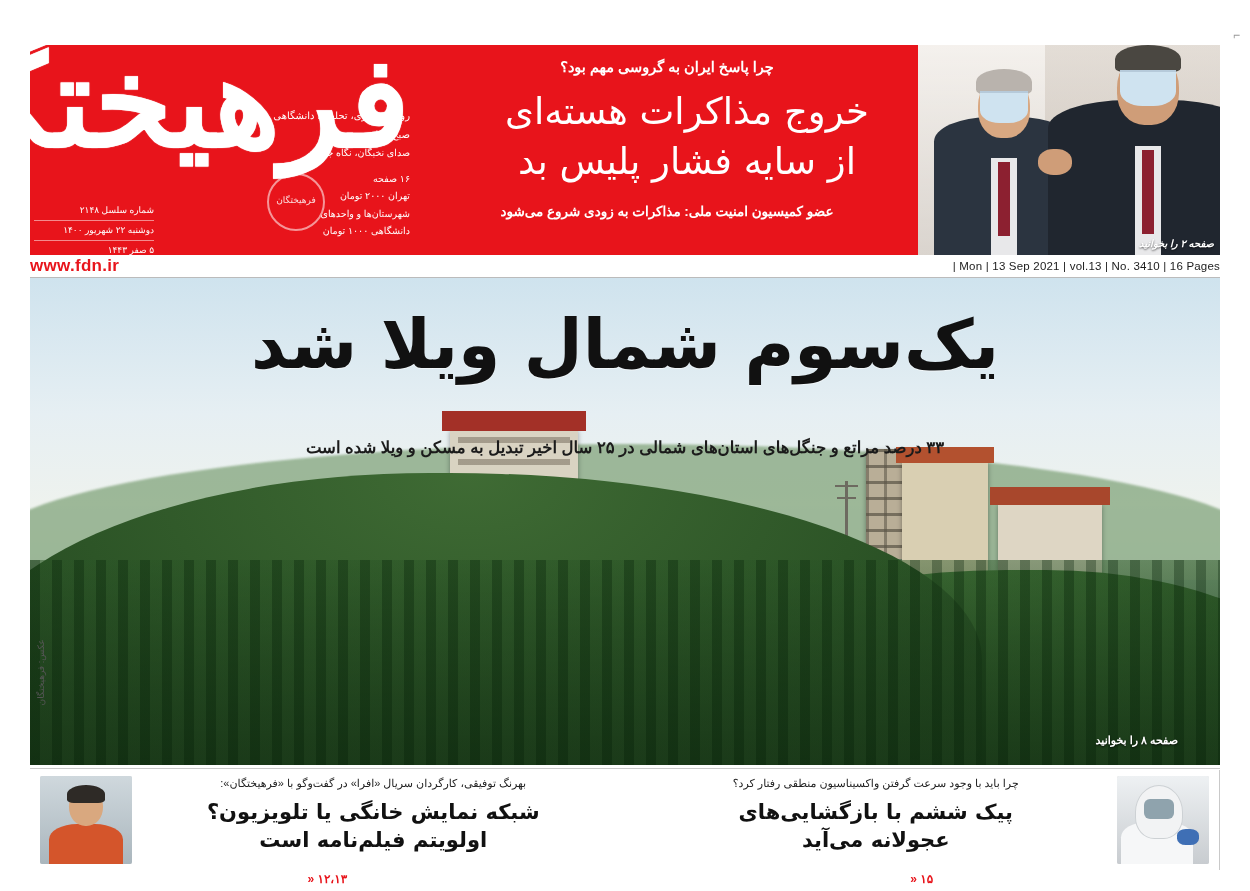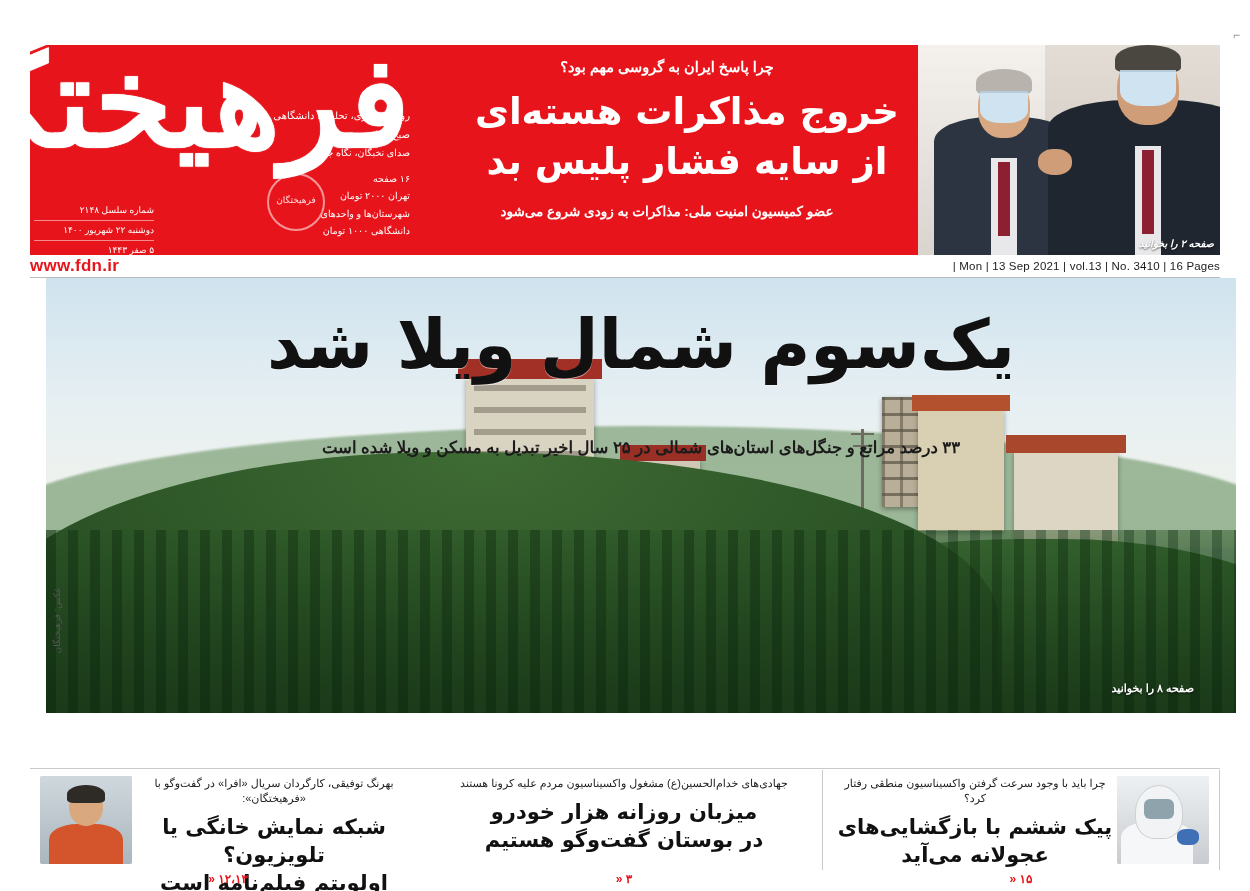--- a/index.html
+++ b/index.html
@@ -114,21 +114,21 @@
     direction: rtl;
   }
   .kicker {
     font-size: 14.5px;
     font-weight: bold;
     margin-bottom: 12px;
     color: #ffffff;
   }
   .mast-headline {
     font-family: "DejaVu Sans", sans-serif;
-    font-weight: bold;
+    font-weight: normal;
     font-size: 37px;
     line-height: 1.35;
     color: #ffffff;
     letter-spacing: -1px;
     margin-left: 40px;
   }
   .mast-sub {
     margin-top: 16px;
     font-size: 13.5px;
     font-weight: bold;
@@ -239,24 +239,24 @@
     top: 276px;
     font-size: 15px;
     font-weight: bold;
     color: #e8141b;
     letter-spacing: .2px;
   }
 
   
   .mainphoto {
     position: absolute;
-    left: 46px;
+    left: 30px;
     top: 278px;
     width: 1190px;
-    height: 435px;
+    height: 487px;
     overflow: hidden;
     background: #9fc5d8;
   }
   .sky {
     position: absolute; left:0; top:0; right:0; height: 62%;
     background: linear-gradient(180deg,#cfe3ee 0%, #e6eff3 45%, #eef2ee 75%, #dfe7de 100%);
   }
   .ridge-far {
     position: absolute; left: -4%; bottom: 30%; width: 108%; height: 36%;
     background: #8fae8a;
@@ -574,28 +574,20 @@
         </div>
       </div>
       <div class="teaser-text">
         <div class="teaser-kicker">بهرنگ توفیقی، کارگردان سریال «افرا» در گفت‌وگو با «فرهیختگان»:</div>
         <div class="teaser-title">شبکه نمایش خانگی یا تلویزیون؟</div>
         <div class="teaser-title">اولویتم فیلم‌نامه است</div>
       </div>
       <div class="teaser-page">۱۲،۱۳ «</div>
     </div>
 
-    <div class="teaser">
-      <div class="teaser-text">
-        <div class="teaser-kicker">جهادی‌های خدام‌الحسین(ع) مشغول واکسیناسیون مردم علیه کرونا هستند</div>
-        <div class="teaser-title">میزبان روزانه هزار خودرو</div>
-        <div class="teaser-title">در بوستان گفت‌وگو هستیم</div>
-      </div>
-      <div class="teaser-page">۳ «</div>
-    </div>
 
     <div class="teaser">
       <div class="teaser-text">
         <div class="teaser-kicker">چرا باید با وجود سرعت گرفتن واکسیناسیون منطقی رفتار کرد؟</div>
         <div class="teaser-title">پیک ششم با بازگشایی‌های</div>
         <div class="teaser-title">عجولانه می‌آید</div>
       </div>
       <div class="teaser-thumb">
         <div class="thumb-ppe">
           <div class="suit"></div>

